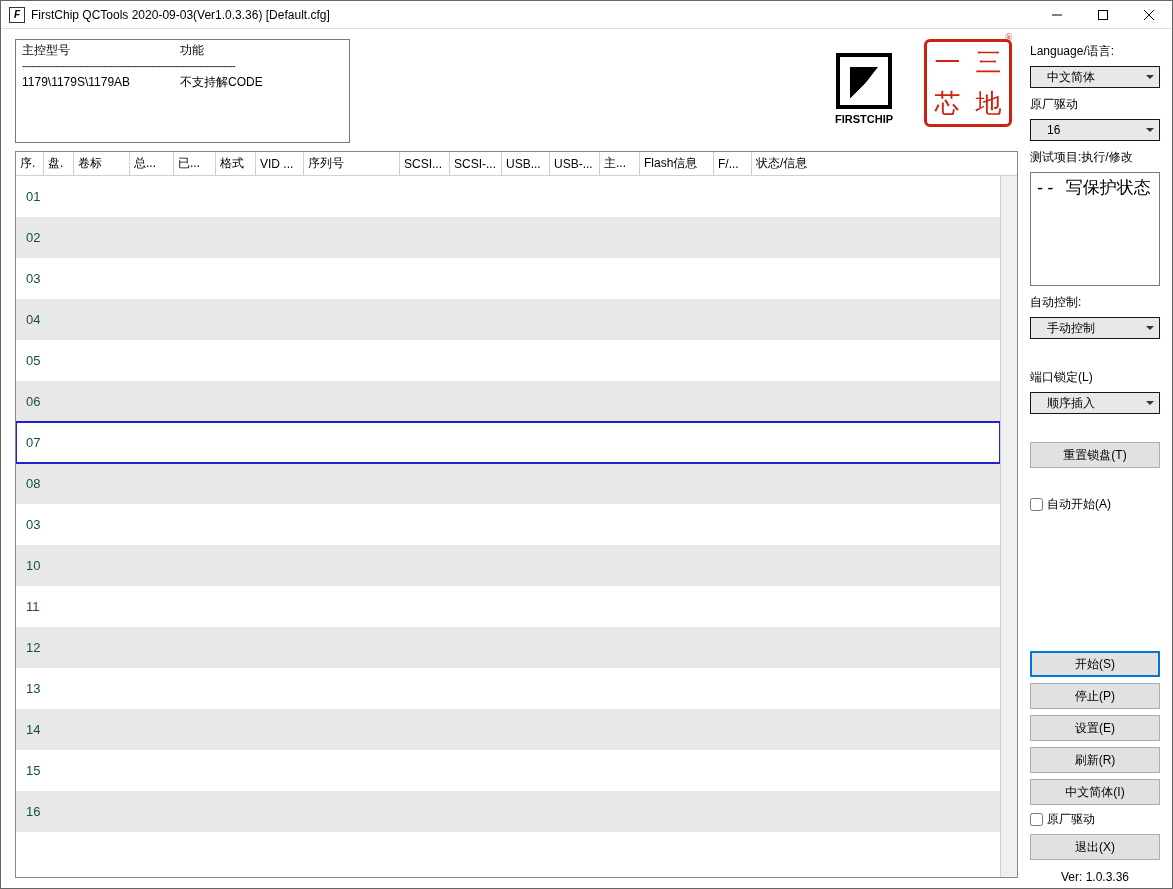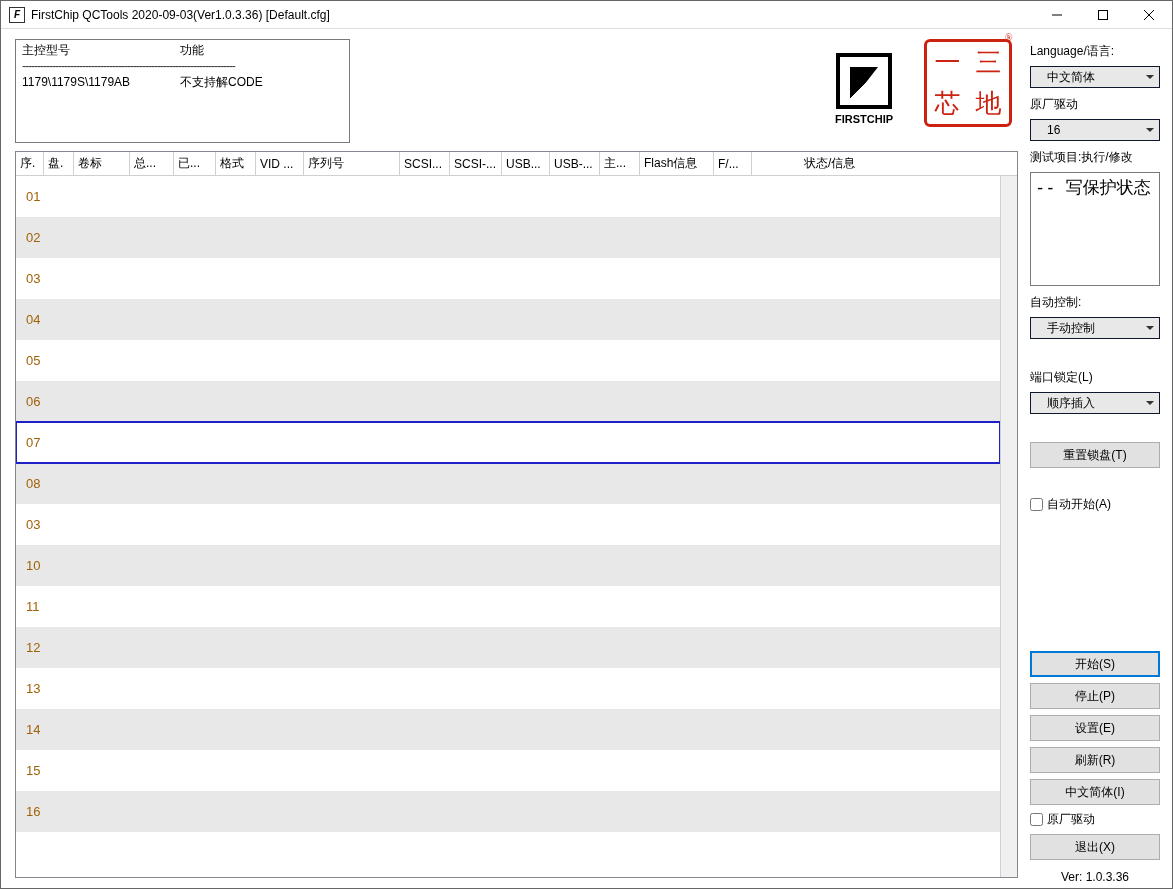--- a/index.html
+++ b/index.html
@@ -141,21 +141,21 @@
 .tbody {
   flex: 1;
   overflow-y: auto;
 }
 .trow {
   height: 41px;
   display: flex;
   align-items: center;
   padding-left: 10px;
   font-size: 13px;
-  color: #a16207;
+  color: #14532d;
 }
 .trow:nth-child(even) { background: #e8e8e8; }
 .trow.selected {
   outline: 2px solid #2020c8;
   outline-offset: -1px;
 }
 .scrollbar-v {
   width: 17px;
   background: #f0f0f0;
   border-left: 1px solid #d0d0d0;
@@ -289,21 +289,21 @@
             <div class="th" style="width: 40px;">格式</div>
             <div class="th" style="width: 48px;">VID ...</div>
             <div class="th" style="width: 96px;">序列号</div>
             <div class="th" style="width: 50px;">SCSI...</div>
             <div class="th" style="width: 52px;">SCSI-...</div>
             <div class="th" style="width: 48px;">USB...</div>
             <div class="th" style="width: 50px;">USB-...</div>
             <div class="th" style="width: 40px;">主...</div>
             <div class="th" style="width: 74px;">Flash信息</div>
             <div class="th" style="width: 38px;">F/...</div>
-            <div class="th" style="width: 200px; flex: 1 1 0%; border-right: none; margin-left: 48px;">状态/信息</div>
+            <div class="th" style="width: 200px; flex: 1 1 0%; border-right: none;">状态/信息</div>
           </div>
         <div class="table-scroll">
           <div class="tbody-wrap">
             <div class="tbody" id="tbody">
                 <div class="trow">01</div>
                 <div class="trow">02</div>
                 <div class="trow">03</div>
                 <div class="trow">04</div>
                 <div class="trow">05</div>
                 <div class="trow">06</div>

